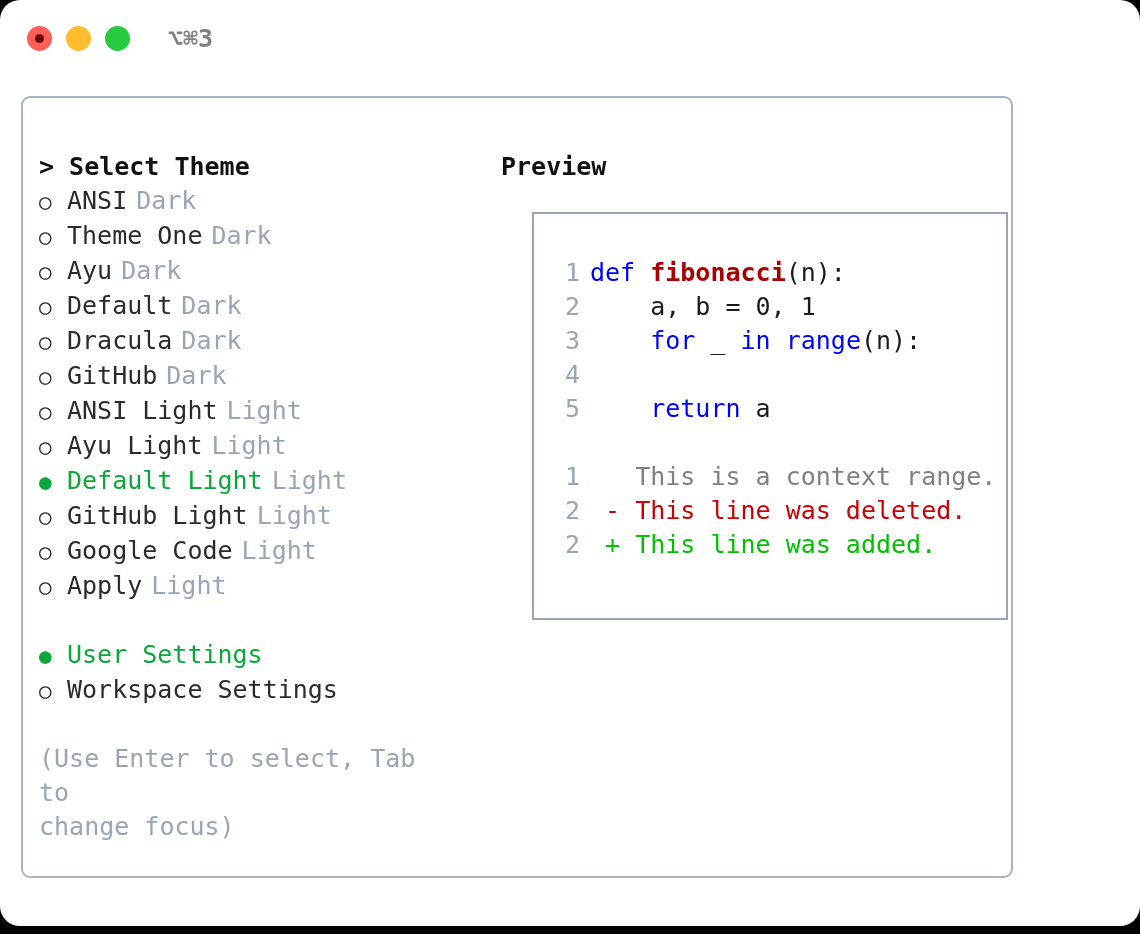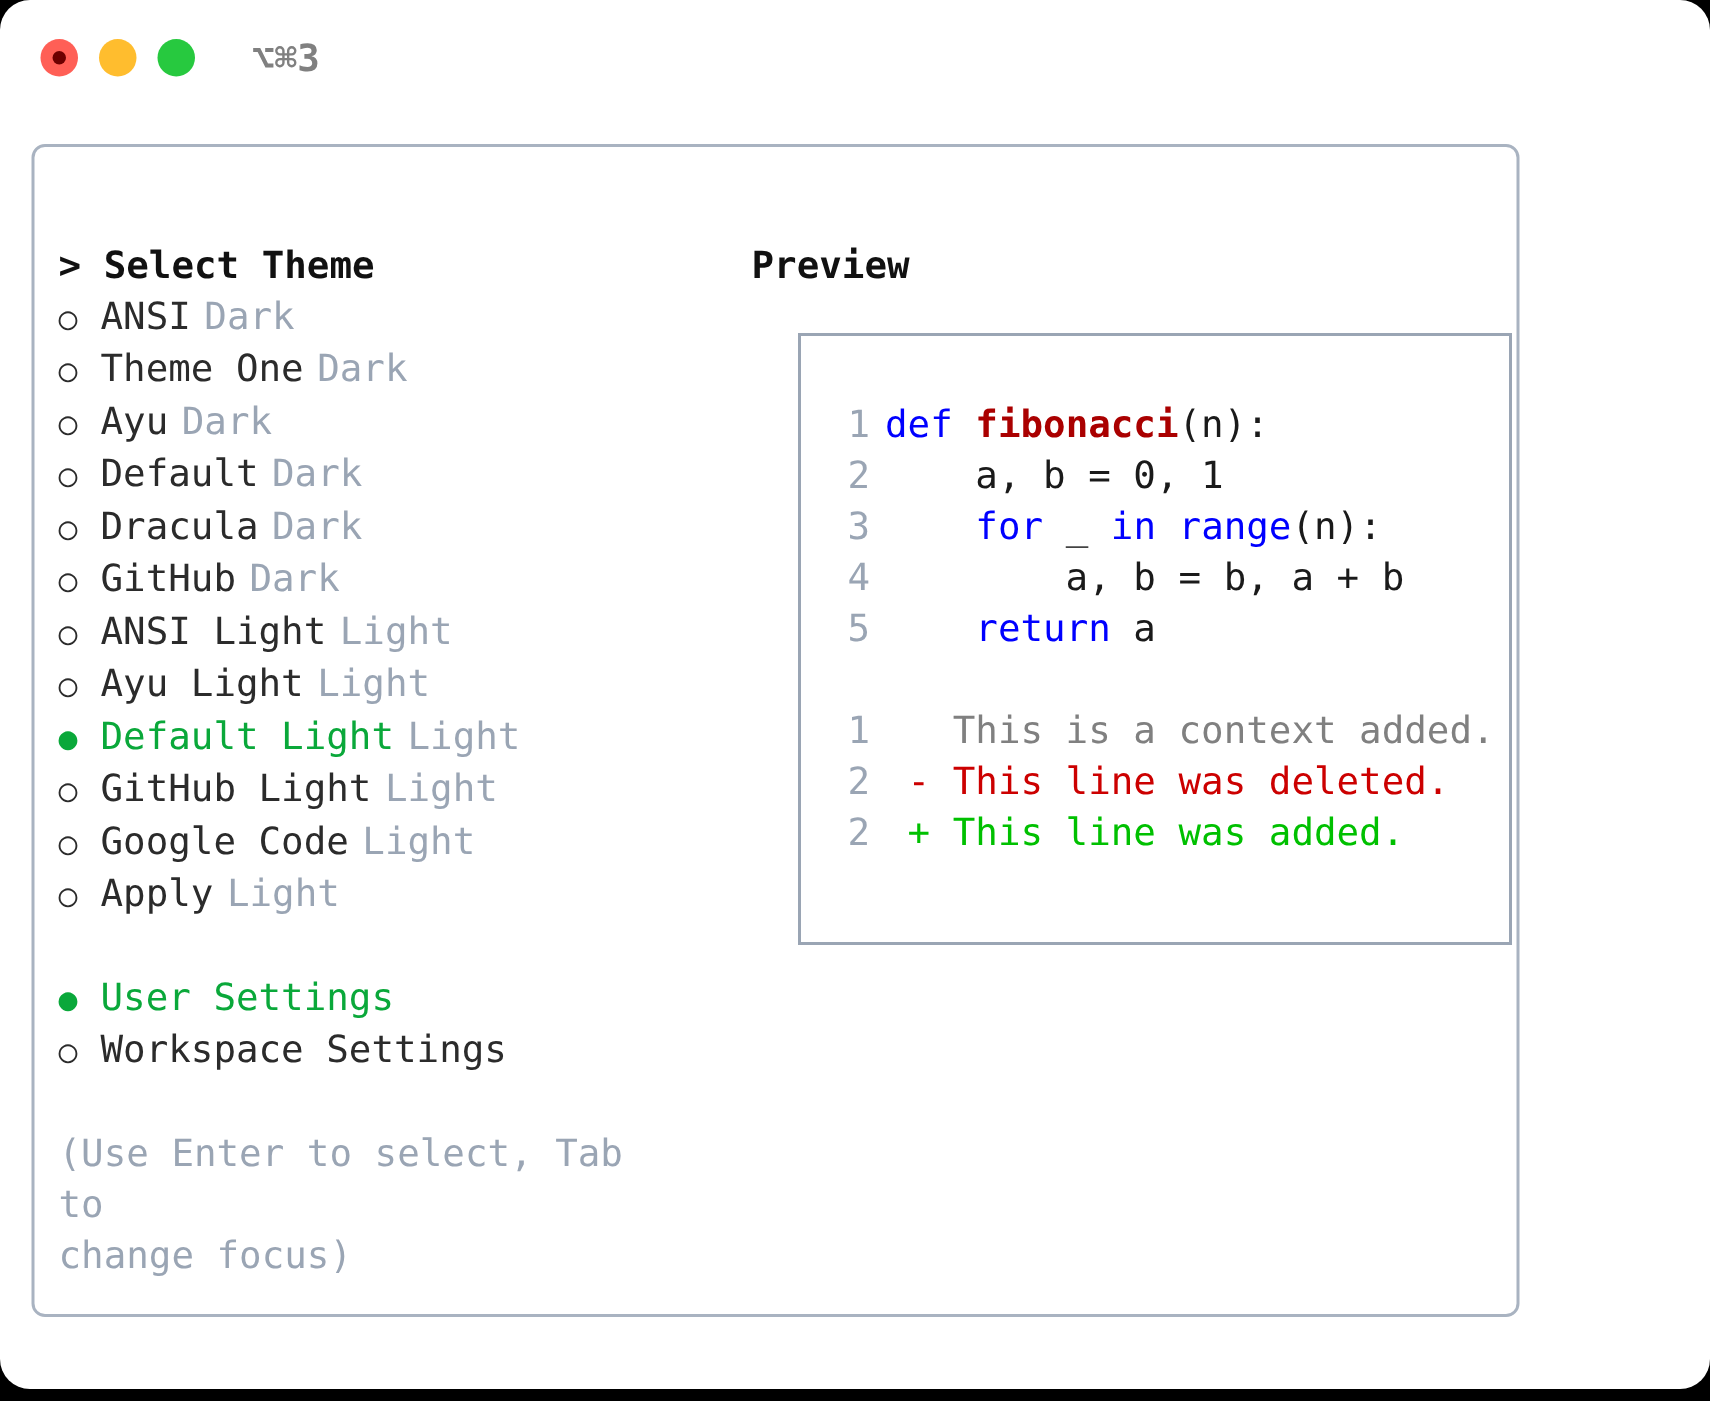--- a/index.html
+++ b/index.html
@@ -78,21 +78,21 @@
     width: 992px;
     height: 782px;
     border: 2px solid #a9b3c1;
     border-radius: 9px;
     box-sizing: border-box;
     background: #ffffff;
   }
 
   .panel-inner {
     position: absolute;
-    left: 0; top: 18px;
+    left: 0; top: 8px;
     width: 100%;
     height: 100%;
     padding-left: 44px;
   }
 
   
   .left-col {
     position: absolute;
     left: 16px;
     top: 44px;
@@ -243,25 +243,25 @@
       <div class="right-col">
 
         <div class="section-head">Preview</div>
 
         <div class="preview-box">
           <div class="code-area">
             <div id="code-lines">
                 <div class="code-line"><span class="lineno">1</span><span class="code-text"><span class="tok-kw">def </span><span class="tok-fn">fibonacci</span><span class="tok-pl">(n):</span></span></div>
                 <div class="code-line"><span class="lineno">2</span><span class="code-text"><span class="tok-pl">    a, b = 0, 1</span></span></div>
                 <div class="code-line"><span class="lineno">3</span><span class="code-text"><span class="tok-pl">    </span><span class="tok-kw">for </span><span class="tok-pl">_ </span><span class="tok-kw">in </span><span class="tok-kw">range</span><span class="tok-pl">(n):</span></span></div>
-                <div class="code-line"><span class="lineno">4</span><span class="code-text"><span class="tok-pl">        a, b = b, a + b</span></span></div>
+                <div class="code-line"><span class="lineno">4</span></div>
                 <div class="code-line"><span class="lineno">5</span><span class="code-text"><span class="tok-pl">    </span><span class="tok-kw">return </span><span class="tok-pl">a</span></span></div>
               </div>
             <div class="diff-block" id="diff-lines">
-                <div class="code-line"><span class="lineno">1</span><span class="code-text diff-ctx">   This is a context added.</span></div>
+                <div class="code-line"><span class="lineno">1</span><span class="code-text diff-ctx">   This is a context range.</span></div>
                 <div class="code-line"><span class="lineno">2</span><span class="code-text diff-del"> - This line was deleted.</span></div>
                 <div class="code-line"><span class="lineno">2</span><span class="code-text diff-add"> + This line was added.</span></div>
               </div>
           </div>
         </div>
 
       </div>
 
     </div>
   </div>

